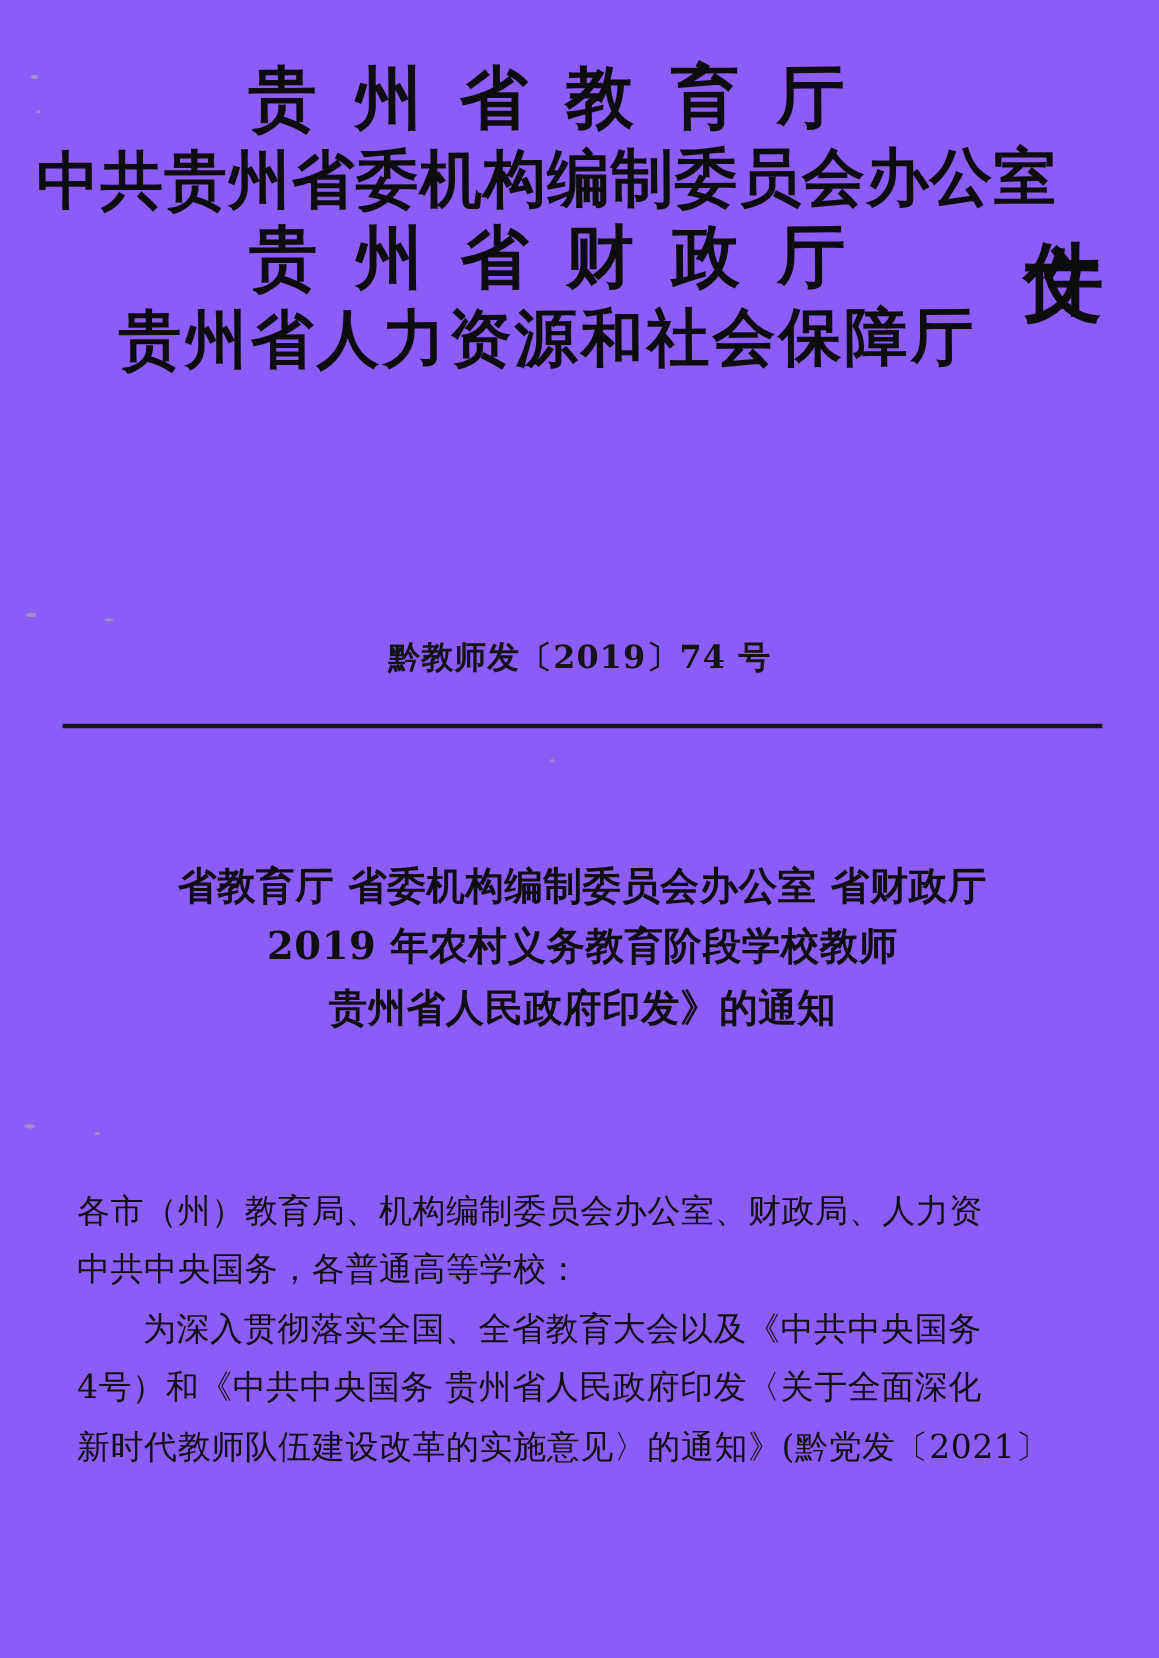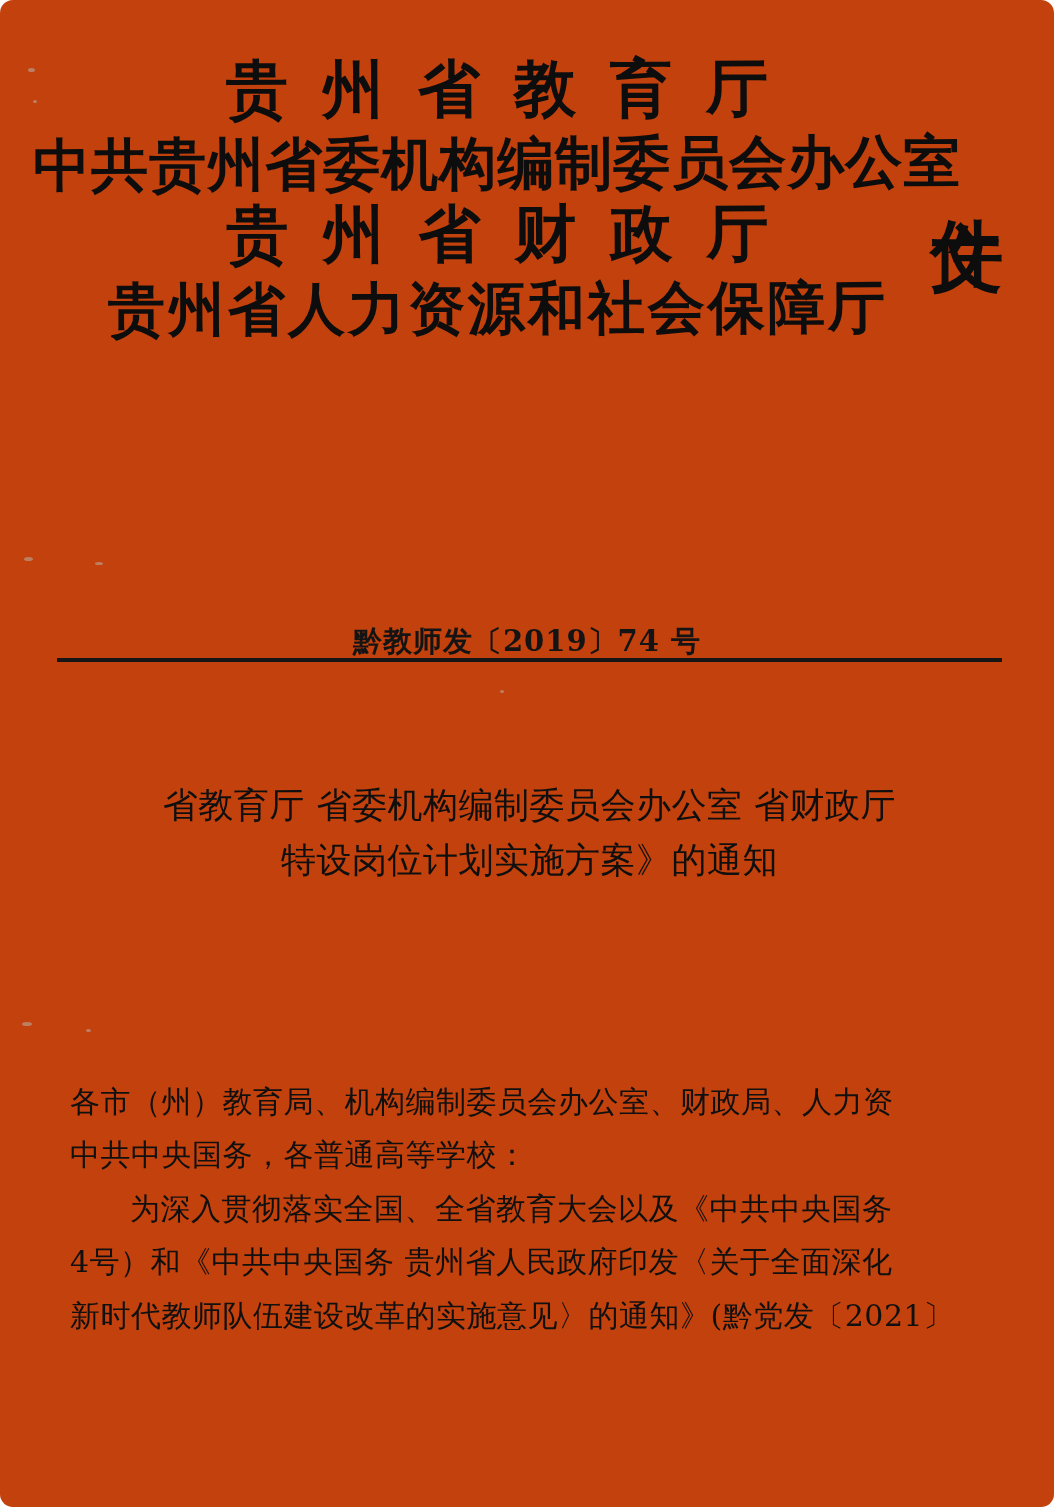--- a/index.html
+++ b/index.html
@@ -12,22 +12,21 @@
     background: #fdfcfa;
     font-family: "DejaVu Serif", "Liberation Serif", serif;
     color: #111;
     position: relative;
     overflow: hidden;
   }
   .page {
     position: relative;
     width: 1054px;
     height: 1507px;
-    background: #c2410c;
-    border-radius: 13px;
+    background: #8b5cf6;
   }
   
   .speck {
     position: absolute;
     background: #b9b2aa;
     border-radius: 50%;
     opacity: .55;
   }
 
   
@@ -81,21 +80,21 @@
     letter-spacing: 0;
     color: #0d0d0d;
     writing-mode: vertical-rl;
     text-orientation: upright;
     font-family: "DejaVu Serif", "Liberation Serif", serif;
   }
 
   
   .docnum {
     position: absolute;
-    top: 622px;
+    top: 578px;
     left: 0;
     width: 1054px;
     text-align: center;
     font-size: 29px;
     font-weight: 700;
     letter-spacing: 1px;
     color: #141414;
   }
   .rule {
     position: absolute;
@@ -107,21 +106,21 @@
   }
 
   
   .title {
     position: absolute;
     top: 778px;
     left: 77px;
     width: 905px;
     text-align: center;
     font-size: 35px;
-    font-weight: 400;
+    font-weight: 700;
     line-height: 1.58;
     color: #0f0f0f;
     letter-spacing: .5px;
   }
   .title div { white-space: nowrap; }
 
   
   .body {
     position: absolute;
     top: 1075px;
@@ -158,21 +157,22 @@
     <div class="mast-line mast-4">贵州省人力资源和社会保障厅</div>
   </div>
 
   <div class="wenjian">文件</div>
 
   <div class="docnum">黔教师发〔2019〕74 号</div>
   <div class="rule"></div>
 
   <div class="title">
     <div>省教育厅 省委机构编制委员会办公室 省财政厅</div>
-    <div>特设岗位计划实施方案》的通知</div>
+    <div>2019 年农村义务教育阶段学校教师</div>
+    <div>贵州省人民政府印发》的通知</div>
   </div>
 
   <div class="body">
     <p>各市（州）教育局、机构编制委员会办公室、财政局、人力资</p>
     <p>中共中央国务，各普通高等学校：</p>
     <p class="indent">为深入贯彻落实全国、全省教育大会以及《中共中央国务</p>
     <p>4号）和《中共中央国务 贵州省人民政府印发〈关于全面深化</p>
     <p>新时代教师队伍建设改革的实施意见〉的通知》(黔党发〔2021〕</p>
   </div>
 

